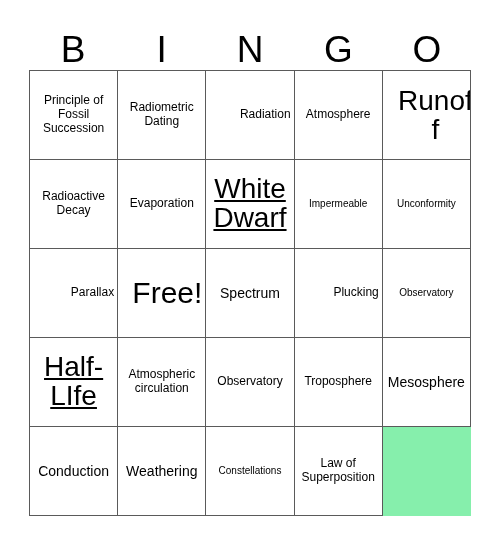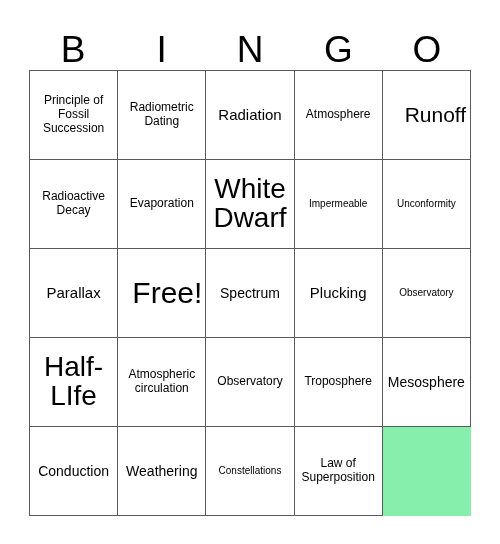--- a/index.html
+++ b/index.html
@@ -70,23 +70,23 @@
     width: 100%;
     line-height: 1.08;
     color: #000000;
     word-wrap: break-word;
   }
 
   
   .sz-xs  { font-size: 10px; line-height: 1.15; }
   .sz-s   { font-size: 12px;   line-height: 1.15; }
   .sz-m   { font-size: 14px;   line-height: 1.15; }
-  .sz-l   { font-size: 15px;   line-height: 1.12; }
-  .sz-xl  { font-size: 21px;   line-height: 1.05; margin-left: 18px; }
-  .sz-xxl { font-size: 28px;   line-height: 1.02; }
+  .sz-l   { font-size: 12px;   line-height: 1.12; text-align: right; }
+  .sz-xl  { font-size: 28px;   line-height: 1.05; margin-left: 18px; }
+  .sz-xxl { font-size: 28px;   line-height: 1.02; text-decoration: underline; }
   .sz-free{ font-size: 30px;   line-height: 1.02; text-align: right; }
 </style>
 </head>
 <body>
 
 <div id="bingo-card">
 
   <div id="bingo-header">
     <div class="header-letter">B</div>
     <div class="header-letter">I</div>

